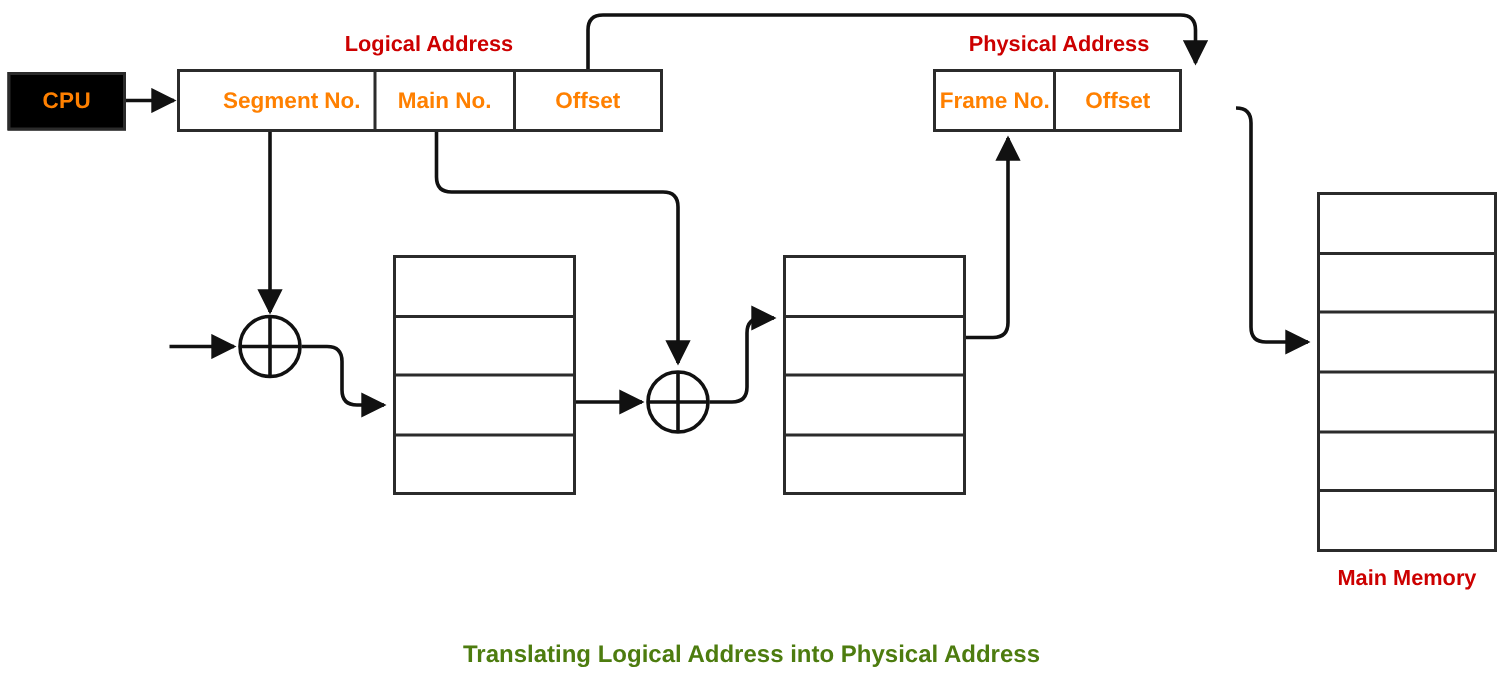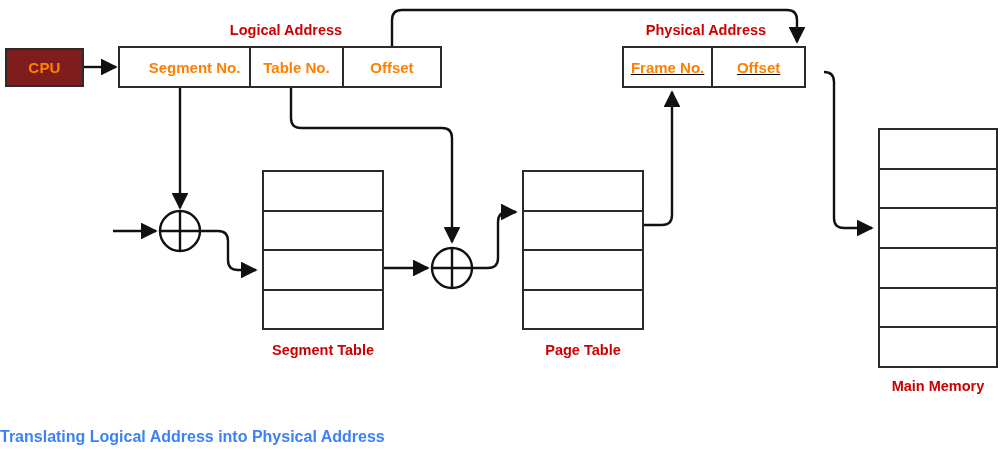--- a/index.html
+++ b/index.html
@@ -8,21 +8,21 @@
     width:1002px;height:450px;
     background:#ffffff;
     font-family:"Liberation Sans", sans-serif;
     overflow:hidden;
   }
   svg.wires{position:absolute;left:0;top:0;width:1002px;height:450px;pointer-events:none;}
   .box{
     position:absolute;
     box-sizing:border-box;
     border:2px solid #2b2b2b;
-    background:#7f1d1d;
+    background:#000000;
     display:flex;align-items:center;justify-content:center;
     color:#ff8000;
     font-weight:bold;
     font-size:15px;
     letter-spacing:.2px;
     white-space:nowrap;
   }
   .fieldrow{
     position:absolute;
     box-sizing:border-box;
@@ -54,25 +54,25 @@
   .lbl{
     position:absolute;
     color:#cc0000;
     font-weight:bold;
     font-size:14.5px;
     white-space:nowrap;
     text-align:center;
   }
   .caption{
     position:absolute;
-    color:#3b82f6;
+    color:#4d7c0f;
     font-weight:bold;
     font-size:16px;
     white-space:nowrap;
-    text-align:left;
+    text-align:center;
     width:100%;
     left:0;
   }
 </style>
 </head>
 <body>
 
 <div id="stage">
 
   <svg class="wires" viewBox="0 0 1002 450" xmlns="http://www.w3.org/2000/svg">
@@ -117,44 +117,42 @@
 
   <div class="lbl" style="left:180px;top:22px;width:212px;">Logical Address</div>
 
   <div class="lbl" style="left:622px;top:22px;width:168px;">Physical Address</div>
 
   <div class="box" style="left:5px;top:48px;width:79px;height:39px;">CPU</div>
 
 
   <div class="fieldrow" style="left:118px;top:46px;width:324px;height:42px;padding-left:20px;">
     <div class="cell" style="width:120px;">Segment No.</div>
-    <div class="cell" style="width:100px;">Table No.</div>
+    <div class="cell" style="width:100px;">Main No.</div>
     <div class="cell" style="width:104px;">Offset</div>
   </div>
 
-  <div class="fieldrow" style="left:622px;top:46px;width:184px;height:42px;text-decoration:underline;">
+  <div class="fieldrow" style="left:622px;top:46px;width:166px;height:42px;">
     <div class="cell" style="width:100px;">Frame No.</div>
     <div class="cell" style="width:102px;">Offset</div>
   </div>
 
   <div class="memtable" style="left:262px;top:170px;width:122px;height:160px;">
     <div class="mrow"></div>
     <div class="mrow"></div>
     <div class="mrow"></div>
     <div class="mrow"></div>
   </div>
-  <div class="lbl" style="left:250px;top:342px;width:146px;">Segment Table</div>
 
   <div class="memtable" style="left:522px;top:170px;width:122px;height:160px;">
     <div class="mrow"></div>
     <div class="mrow"></div>
     <div class="mrow"></div>
     <div class="mrow"></div>
   </div>
-  <div class="lbl" style="left:512px;top:342px;width:142px;">Page Table</div>
 
   <div class="memtable" style="left:878px;top:128px;width:120px;height:240px;">
     <div class="mrow"></div>
     <div class="mrow"></div>
     <div class="mrow"></div>
     <div class="mrow"></div>
     <div class="mrow"></div>
     <div class="mrow"></div>
   </div>
   <div class="lbl" style="left:868px;top:378px;width:140px;">Main Memory</div>

